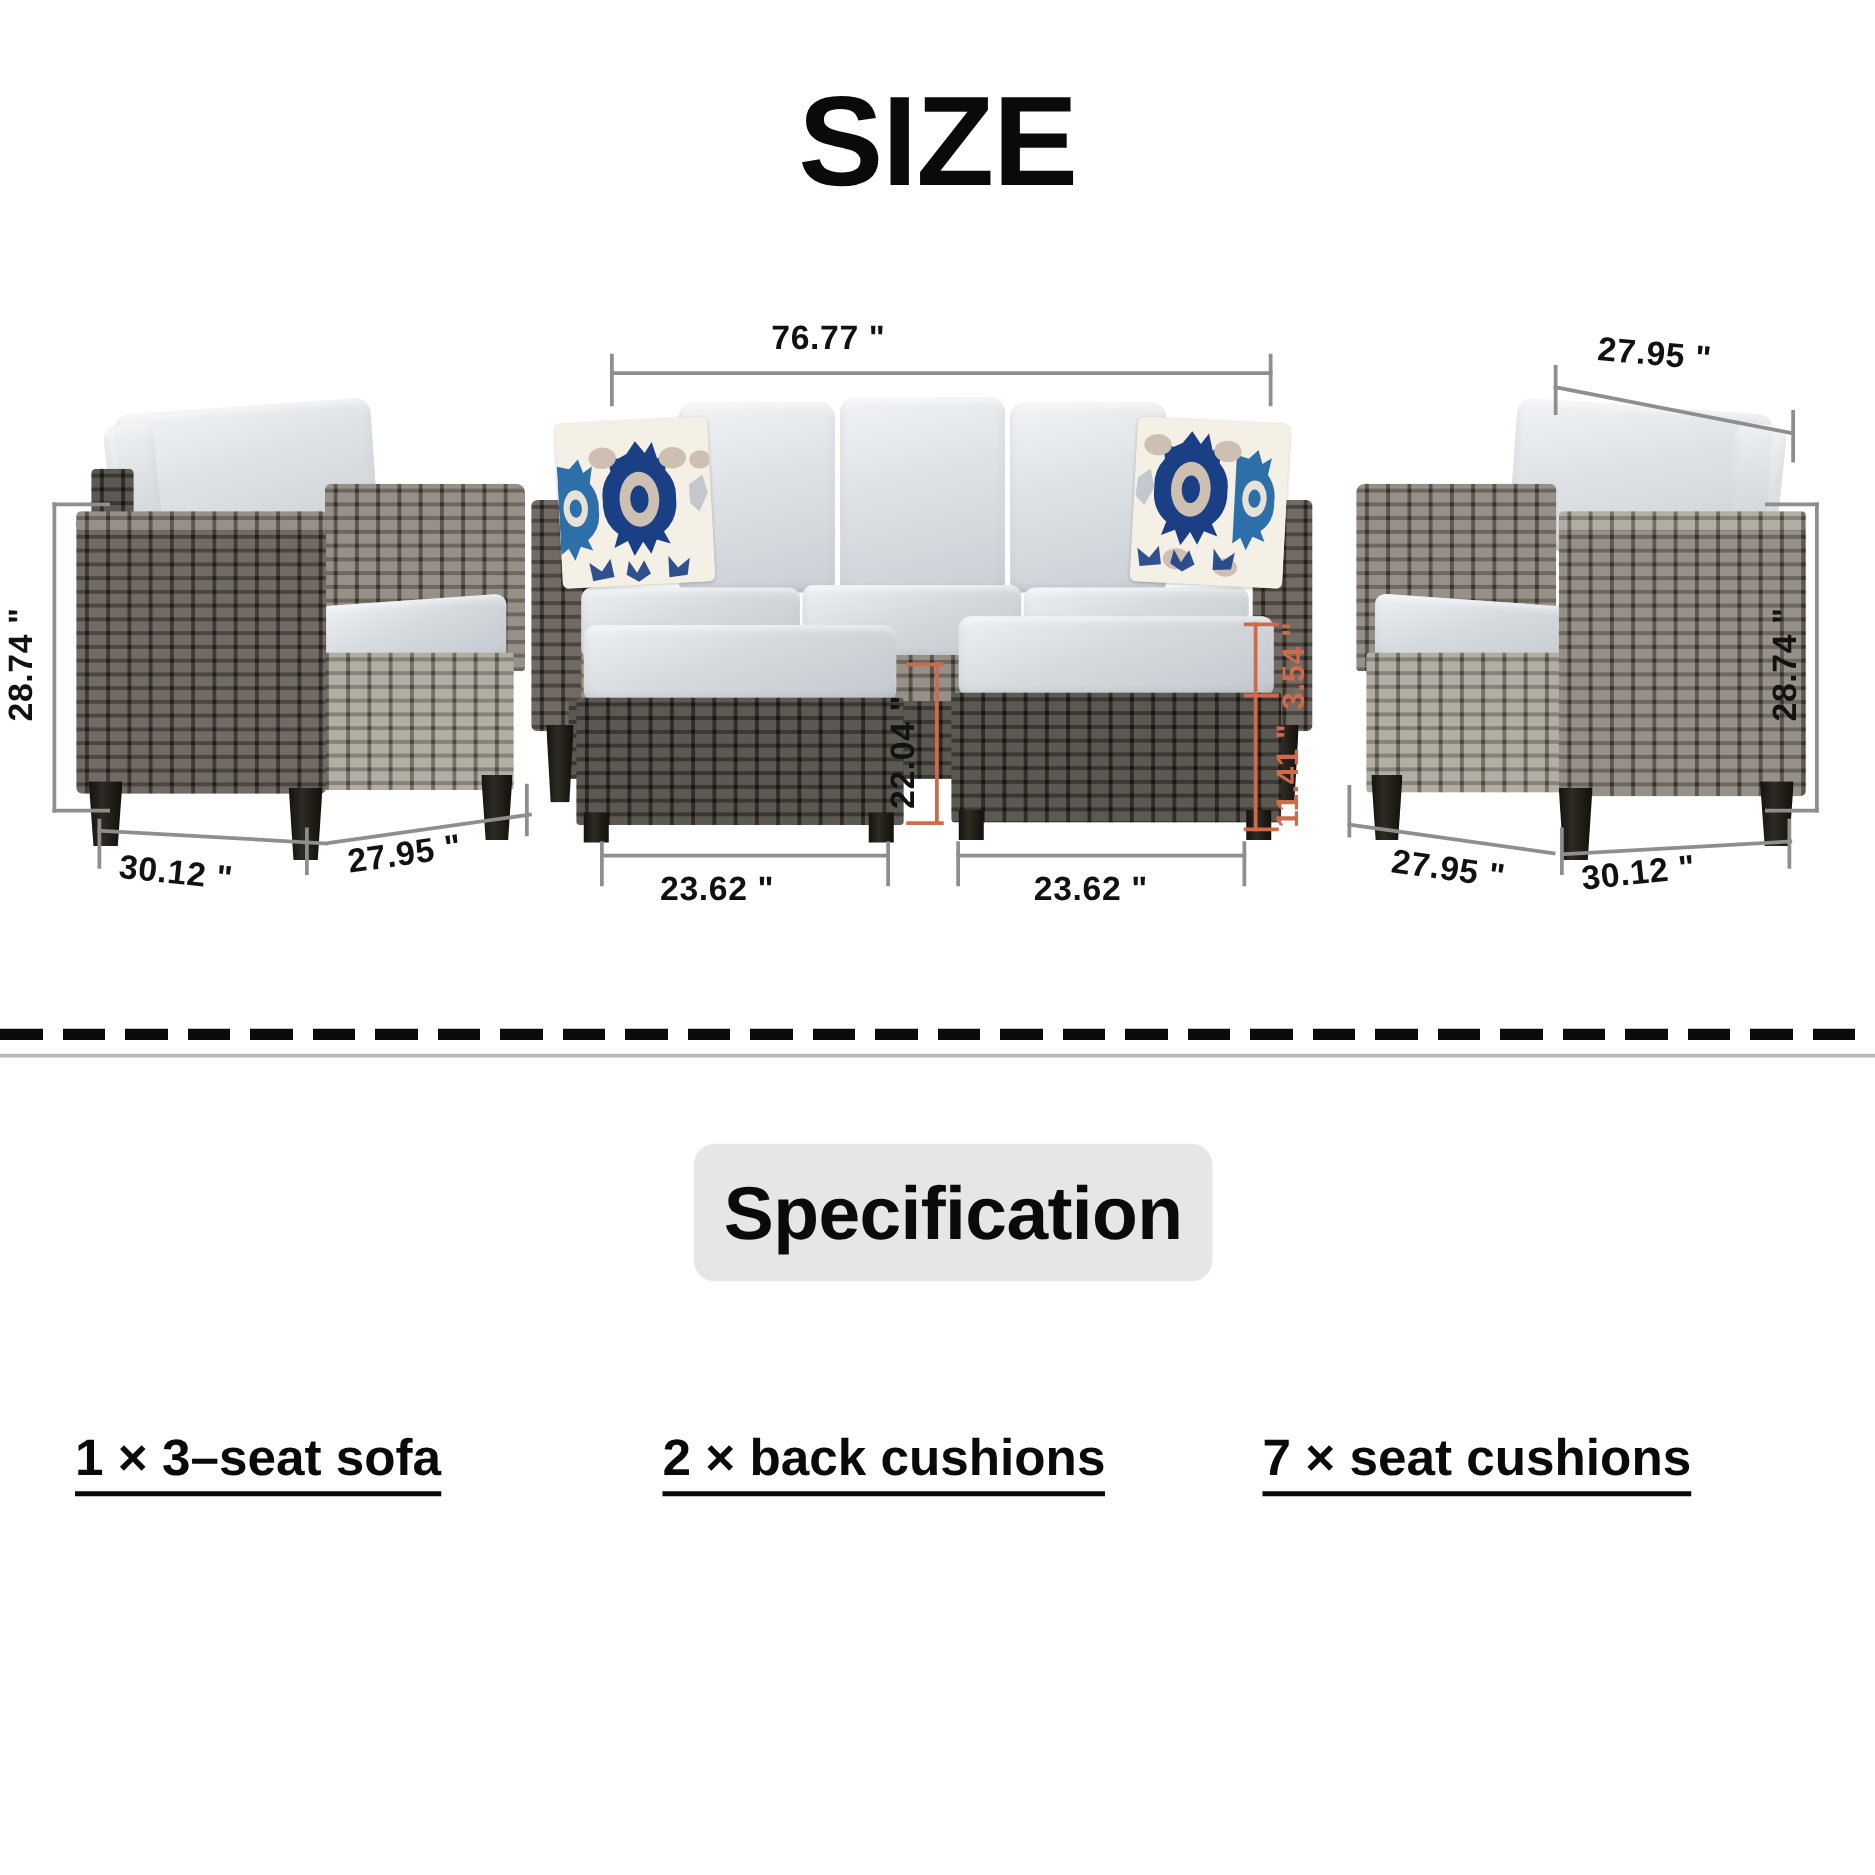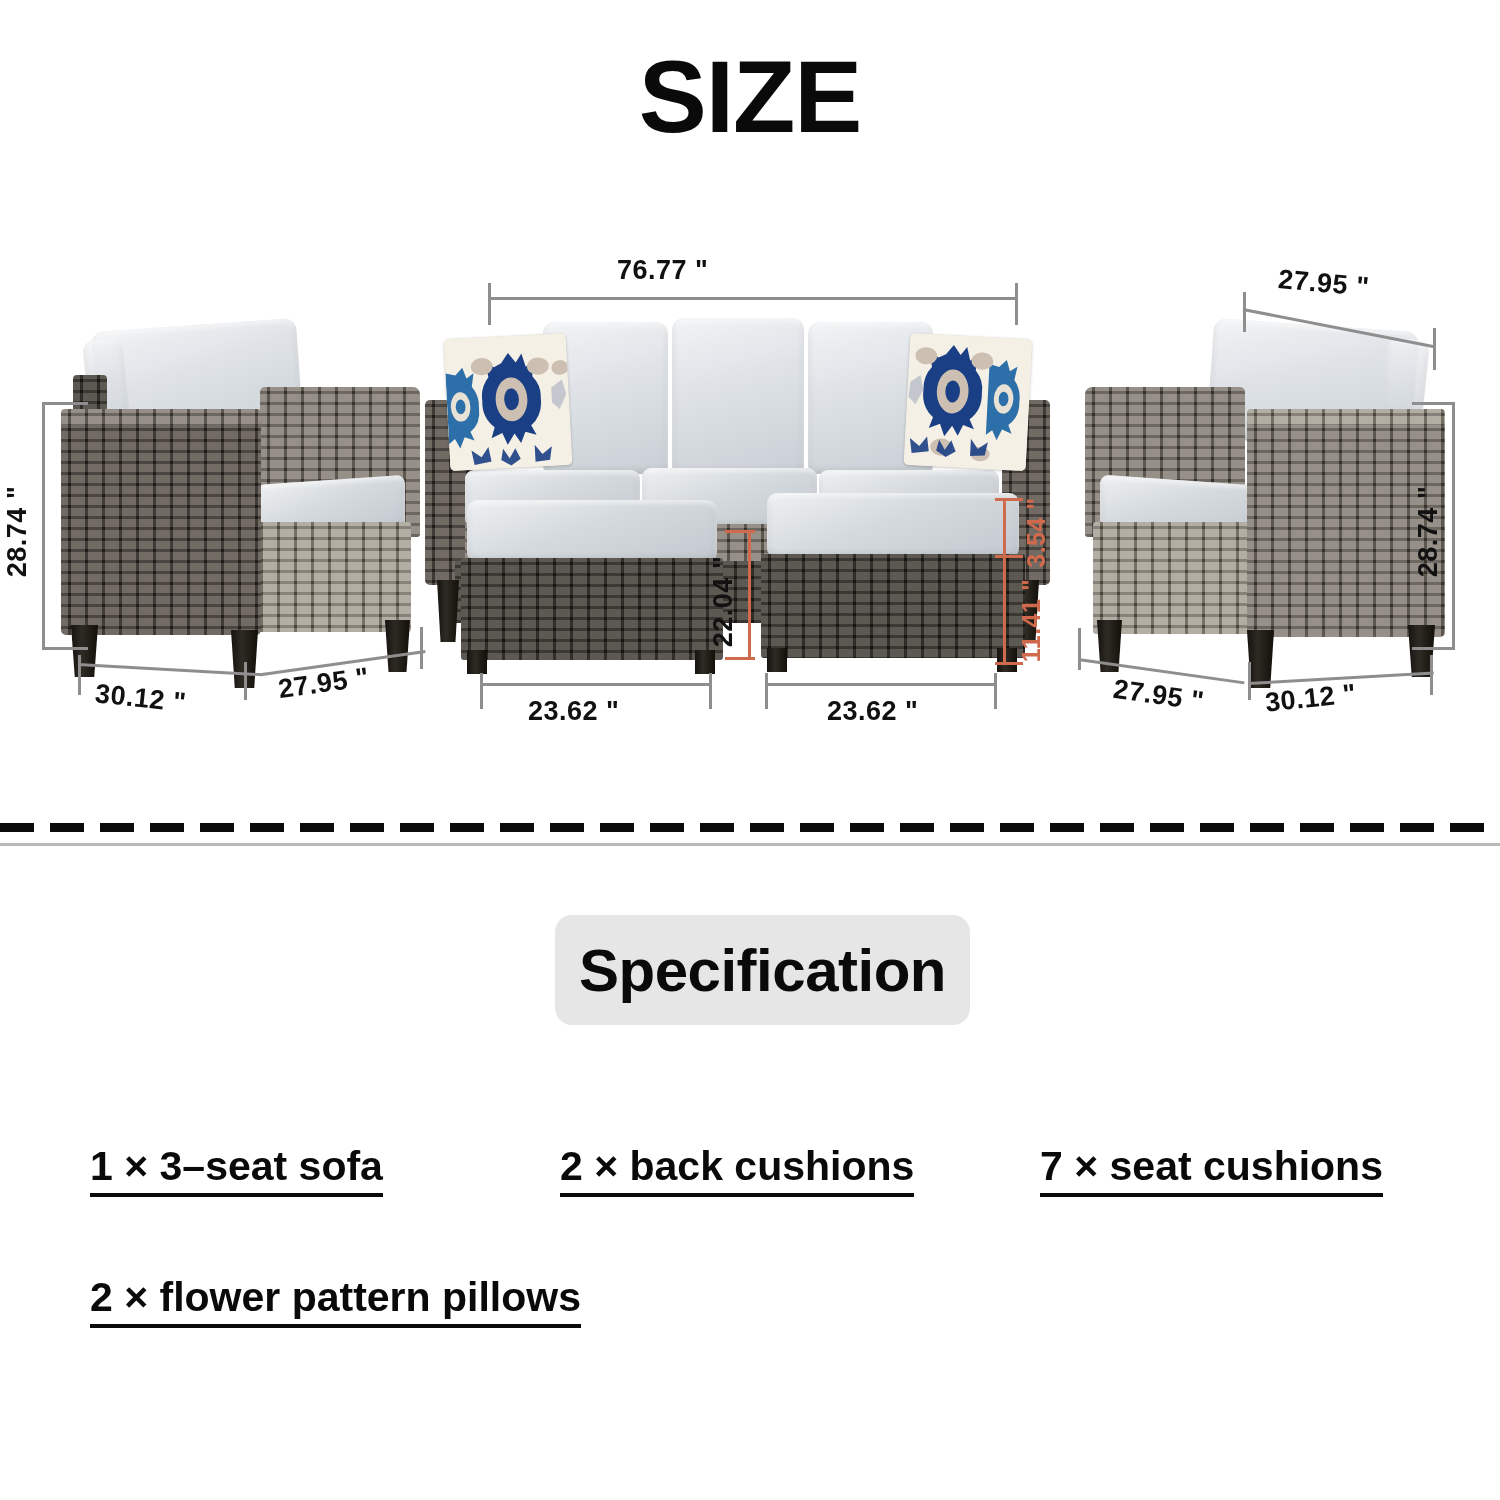--- a/index.html
+++ b/index.html
@@ -6,21 +6,21 @@
   html, body {
     width: 1500px; height: 1500px;
     background: #ffffff;
     font-family: "Liberation Sans", sans-serif;
     overflow: hidden;
   }
   .page { position: relative; width: 1500px; height: 1500px; background:#fff; }
 
   
   .title {
-    position:absolute; top:46px; left:0; width:1500px;
+    position:absolute; top:62px; left:0; width:1500px;
     text-align:center;
     font-size:102px; font-weight:900; letter-spacing:-1px;
     color:#0a0a0a; line-height:1;
   }
 
   
   .stage { position:absolute; left:0; top:230px; width:1500px; height:560px; }
 
   
   .piece { position:absolute; }
@@ -123,22 +123,21 @@
     background:#e6e6e6; border-radius:17px;
     display:flex; align-items:center; justify-content:center;
   }
   .spec-badge span {
     font-size:60px; font-weight:900; color:#0a0a0a; letter-spacing:-.5px;
   }
 
   .spec-grid {
     position:absolute; left:60px; top:1145px; width:1400px;
     display:grid; grid-template-columns: 470px 480px 450px;
-    row-gap:79px;
-    margin-left:30px;
+    row-gap:119px;
   }
   .spec-item { }
   .spec-item span {
     display:inline-block;
     font-size:41px; font-weight:900; color:#0a0a0a;
     border-bottom:4px solid #0a0a0a;
     padding-bottom:5px; white-space:nowrap; line-height:1.05;
   }
 </style>
 </head>
@@ -359,18 +358,15 @@
   <div class="spec-grid">
     <div class="spec-item">
       <span>1 × 3–seat sofa</span>
     </div>
     <div class="spec-item">
       <span>2 × back cushions</span>
     </div>
     <div class="spec-item">
       <span>7 × seat cushions</span>
     </div>
-    <div class="spec-item">
-      <span>2 × flower pattern pillows</span>
-    </div>
   </div>
 
 </div>
 
 </body></html>

